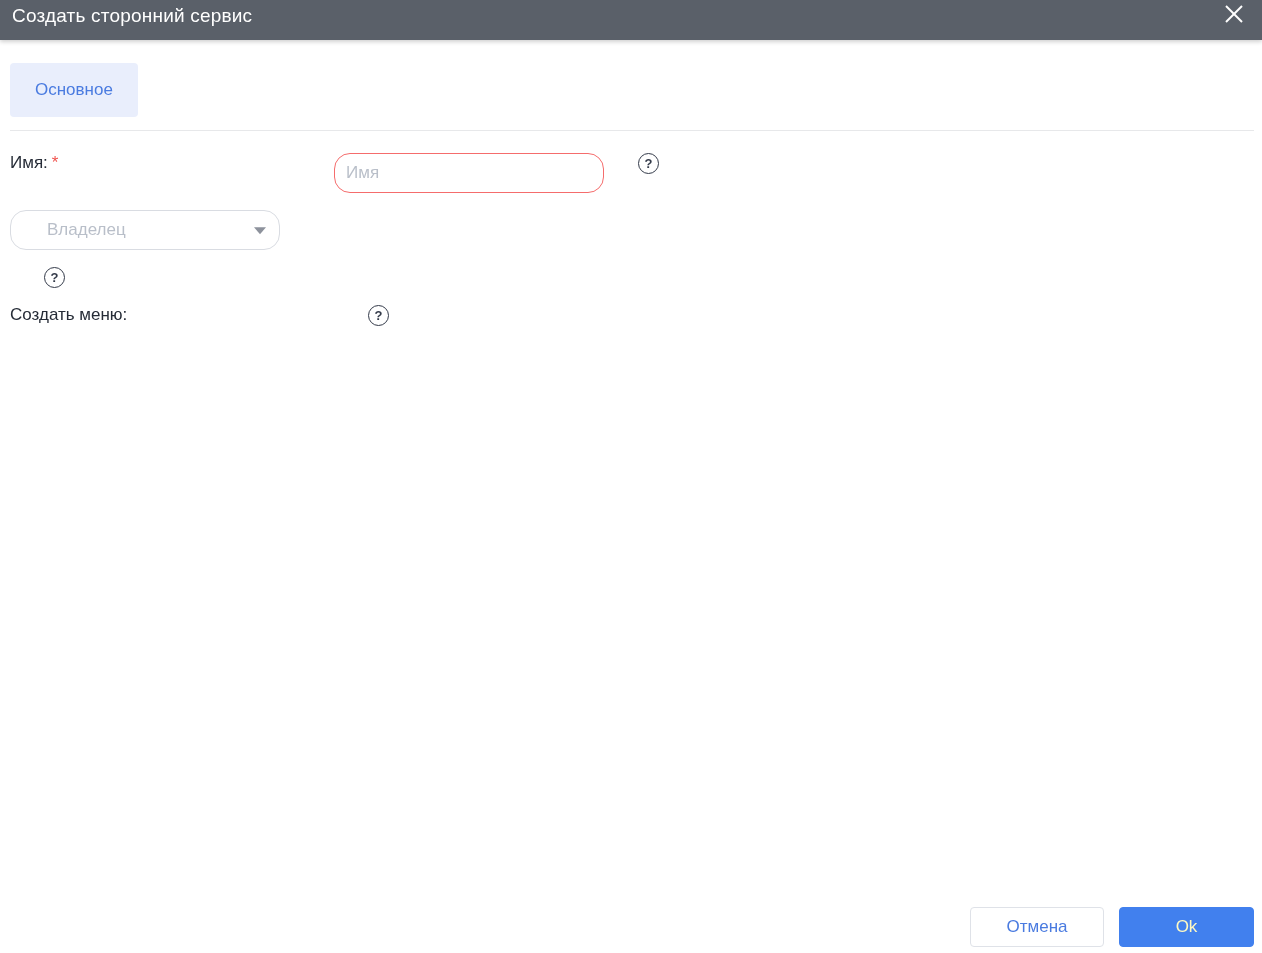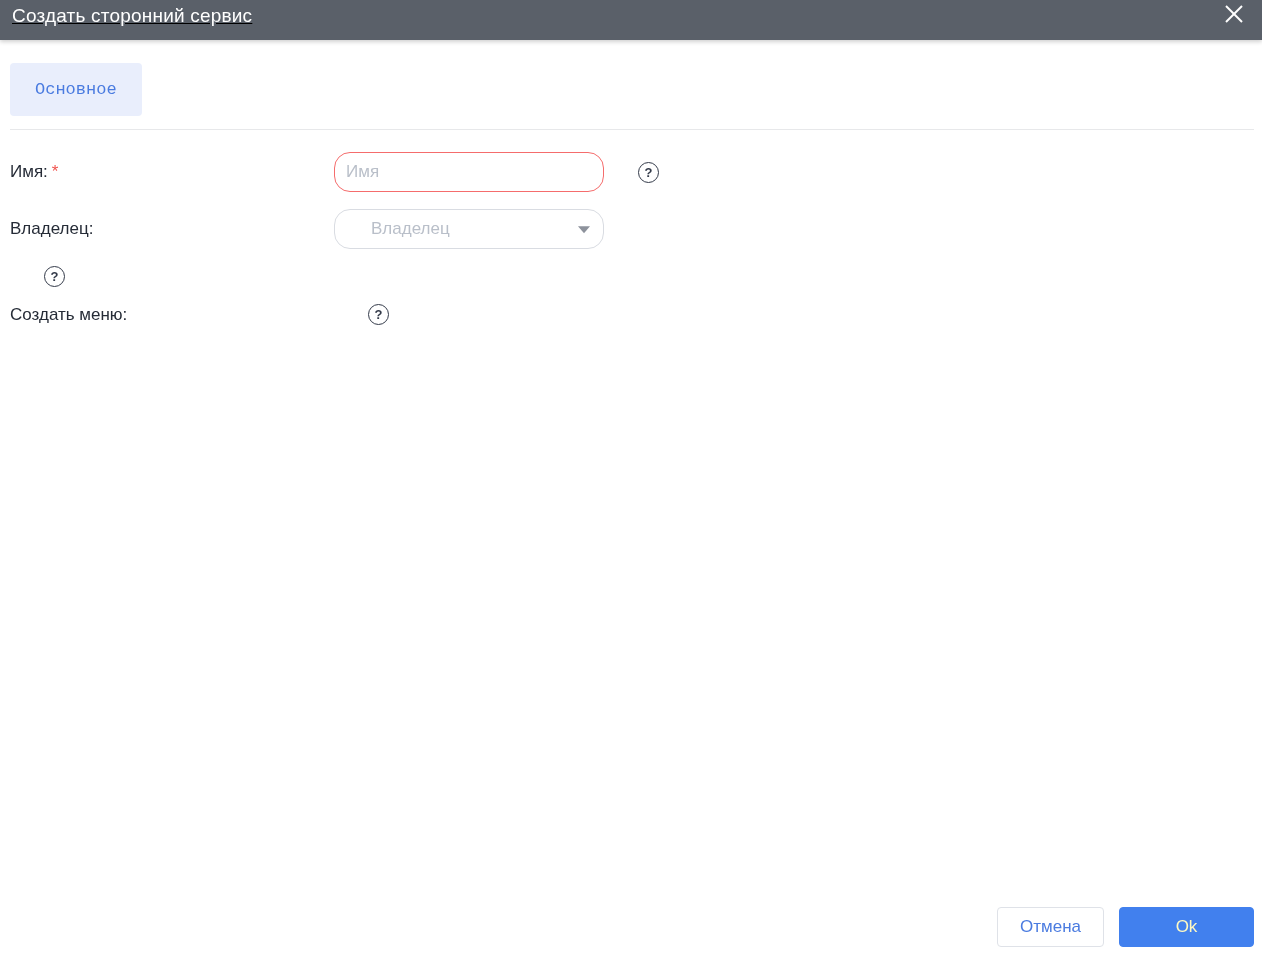--- a/index.html
+++ b/index.html
@@ -3,34 +3,34 @@
 <meta charset="utf-8">
 <style>
   * { margin:0; padding:0; box-sizing:border-box; }
   html,body { width:1262px; height:953px; background:#ffffff;
     font-family:"Liberation Sans", sans-serif; overflow:hidden; }
   .dialog { position:relative; width:1262px; height:953px; background:#fff; }
 
   
   .dlg-header { height:40px; background:#5a6069; display:flex; align-items:center;
     justify-content:space-between; padding:0 16px 8px 12px;
-    box-shadow:0 2px 4px rgba(0,0,0,.18); position:relative; z-index:2;text-decoration:underline; }
+    box-shadow:0 2px 4px rgba(0,0,0,.18); position:relative; z-index:2; }
   .dlg-title { color:#ffffff; font-size:19px; letter-spacing:.2px; }
   .close-btn { width:24px; height:24px; display:flex; align-items:center;
     justify-content:center; cursor:pointer; }
 
   
-  .tabs { margin:23px 0 0 10px;font-family:Liberation Mono, monospace; }
+  .tabs { margin:23px 0 0 10px; }
   .tab { display:inline-block; background:#e9eefc; color:#4a7be0; font-size:17px;
     padding:17px 25px; border-radius:4px; cursor:pointer; }
   .divider { border:none; border-top:1px solid #e7e8ea; margin:13px 8px 0 10px; }
 
   
   .form { padding:22px 0 0 10px; }
-  .form-row { display:flex; align-items:center; margin-bottom:17px; }
+  .form-row { display:flex; align-items:flex-start; margin-bottom:17px; }
   .form-label { width:324px; font-size:17px; color:#262c37; }
   .req { color:#f0544f; margin-left:4px; }
   .control-wrap { position:relative; width:270px; }
   .control { width:270px; height:40px; border:1px solid #d9dce2; border-radius:16px;
     padding:0 11px; font-size:17px; color:#2c323d; outline:none;
     font-family:"Liberation Sans", sans-serif; background:#fff; }
   .control::placeholder { color:#b9bfc9; opacity:1; }
   .control.error { border-color:#f56c6c; }
   .control.select { padding-right:32px; cursor:pointer;padding-left:36px; }
   .caret { position:absolute; right:14px; top:50%; transform:translateY(-38%);
@@ -40,21 +40,21 @@
   .help { margin-left:34px; width:21px; height:21px; min-width:21px;
     border:1.5px solid #333a49; border-radius:50%; color:#333a49;
     display:flex; align-items:center; justify-content:center;
     font-size:13px; font-weight:bold; cursor:pointer; }
   .help-spacer { margin-left:34px; width:21px; height:21px; }
 
   
   .footer { position:absolute; right:8px; bottom:6px; display:flex; gap:15px; }
   .btn { height:40px; border-radius:4px; font-size:17px; cursor:pointer;
     font-family:"Liberation Sans", sans-serif; }
-  .btn-cancel { width:107px; background:#ffffff; border:1px solid #dfe2e8;
+  .btn-cancel { width:134px; background:#ffffff; border:1px solid #dfe2e8;
     color:#4a7be0; }
   .btn-ok { width:135px; background:#4180ee; border:1px solid #4180ee;
     color:#fef9c3; }
 </style>
 </head>
 <body>
 
 <div class="dialog">
 
   <div class="dlg-header">
@@ -78,21 +78,20 @@
 
     <div class="form-row">
       <span class="form-label"><span>Имя:</span><span class="req">*</span></span>
       <span class="control-wrap">
         <input class="control error" type="text" placeholder="Имя" style="">
       </span>
       <span class="help">?</span>
     </div>
 
     <div class="form-row">
-      <span class="form-label">Владелец:</span>
       <span class="control-wrap">
         <input class="control select" type="text" readonly="" placeholder="Владелец" style="">
         <span class="caret"></span>
       </span>
       <span class="help-spacer"></span>
     </div>
 
     <div class="form-row">
       <span class="help">?</span>
     </div>

